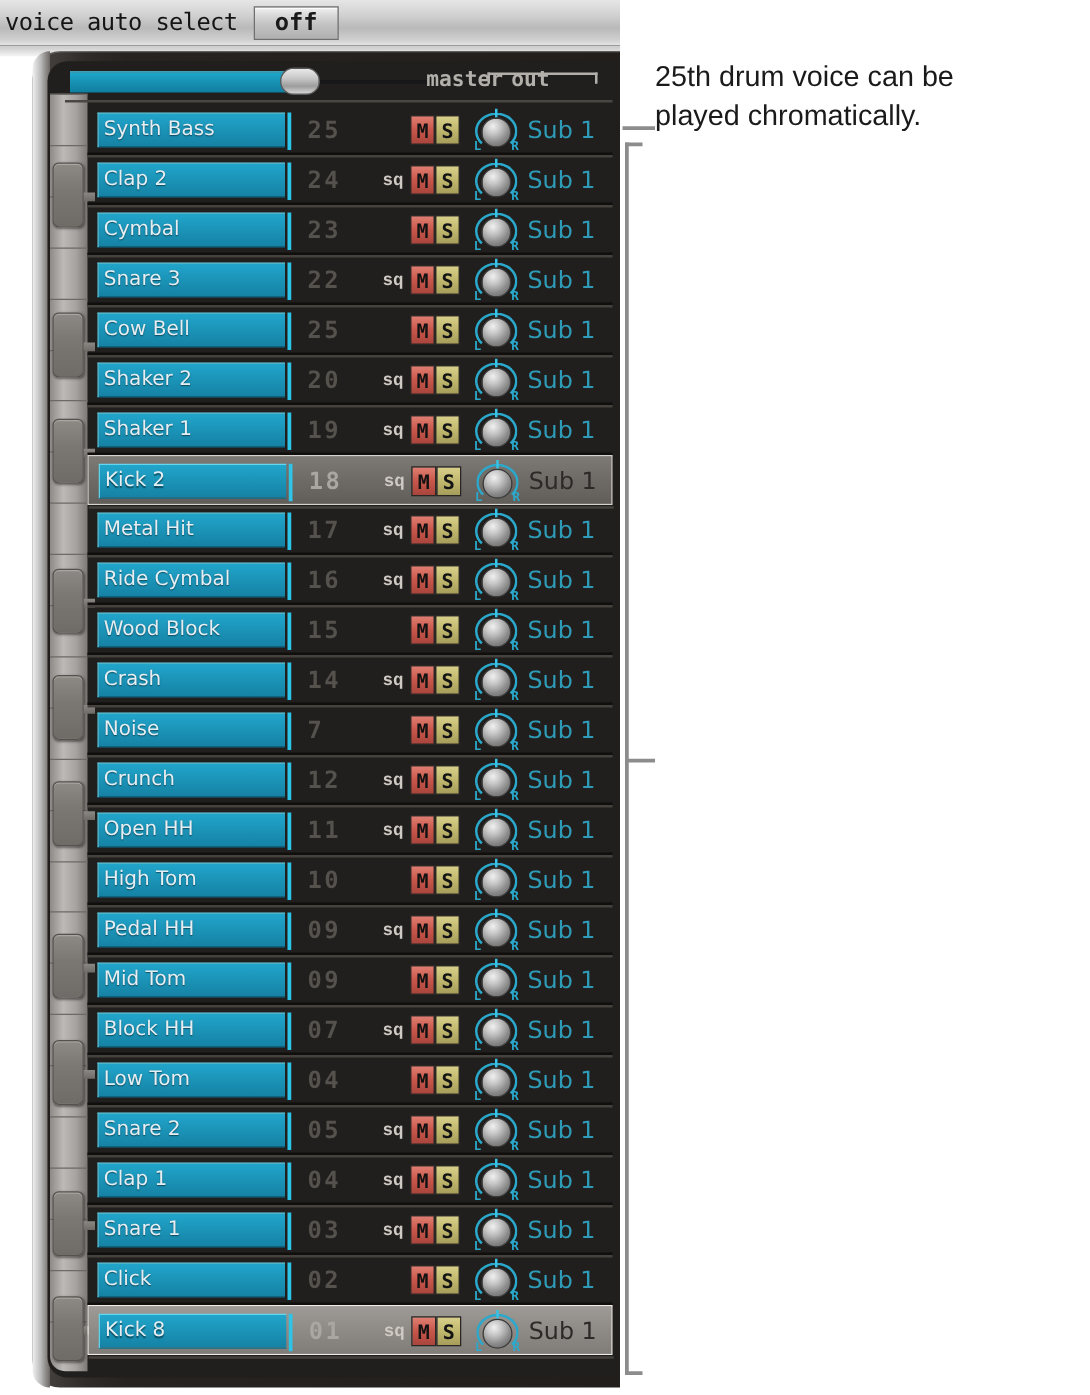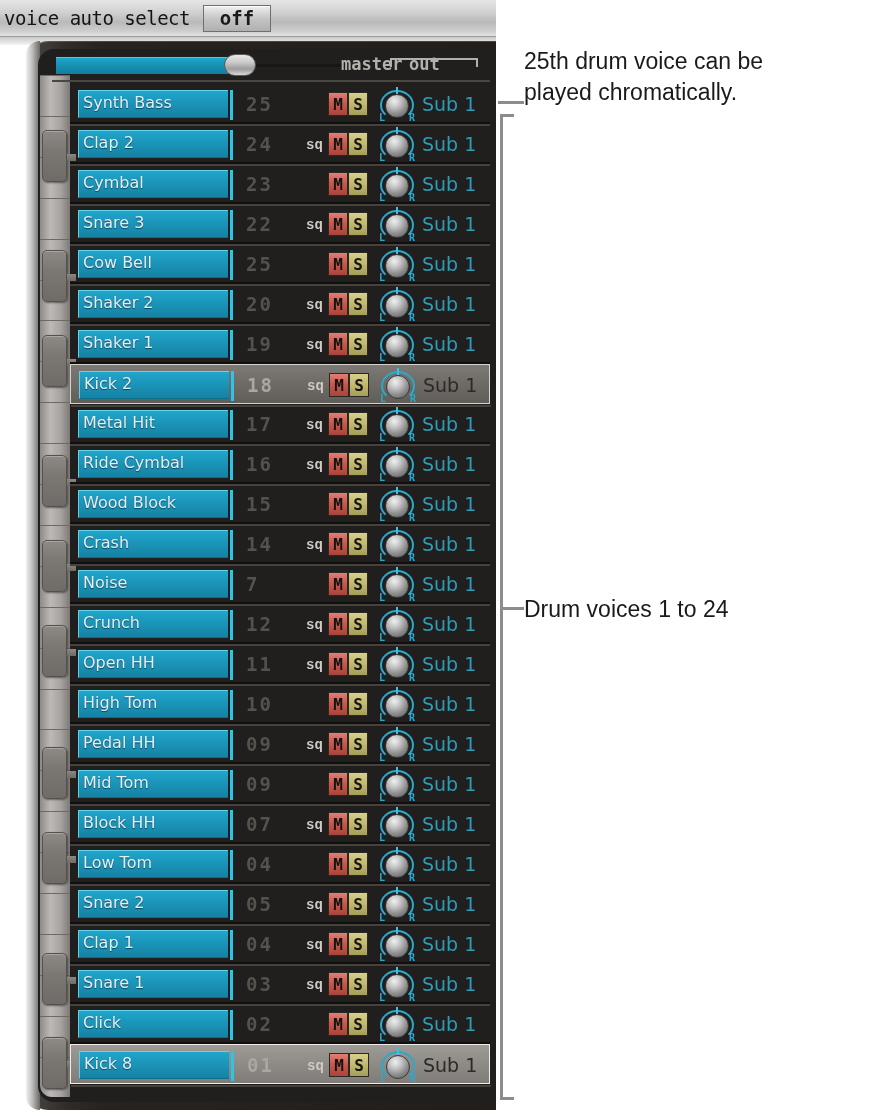--- a/index.html
+++ b/index.html
@@ -768,15 +768,14 @@
         </div>
         <div class="subtext">Sub  1</div>
       </div>
     </div>
 
   <div class="leader-1"></div>
   <div class="callout callout-1">25th drum voice can be
 played chromatically.</div>
   <div class="bracket"></div>
   <div class="leader-2"></div>
-  <div class="callout callout-2">Drum voices 1 to 24</div>
 
 </div>
 
 </body></html>

